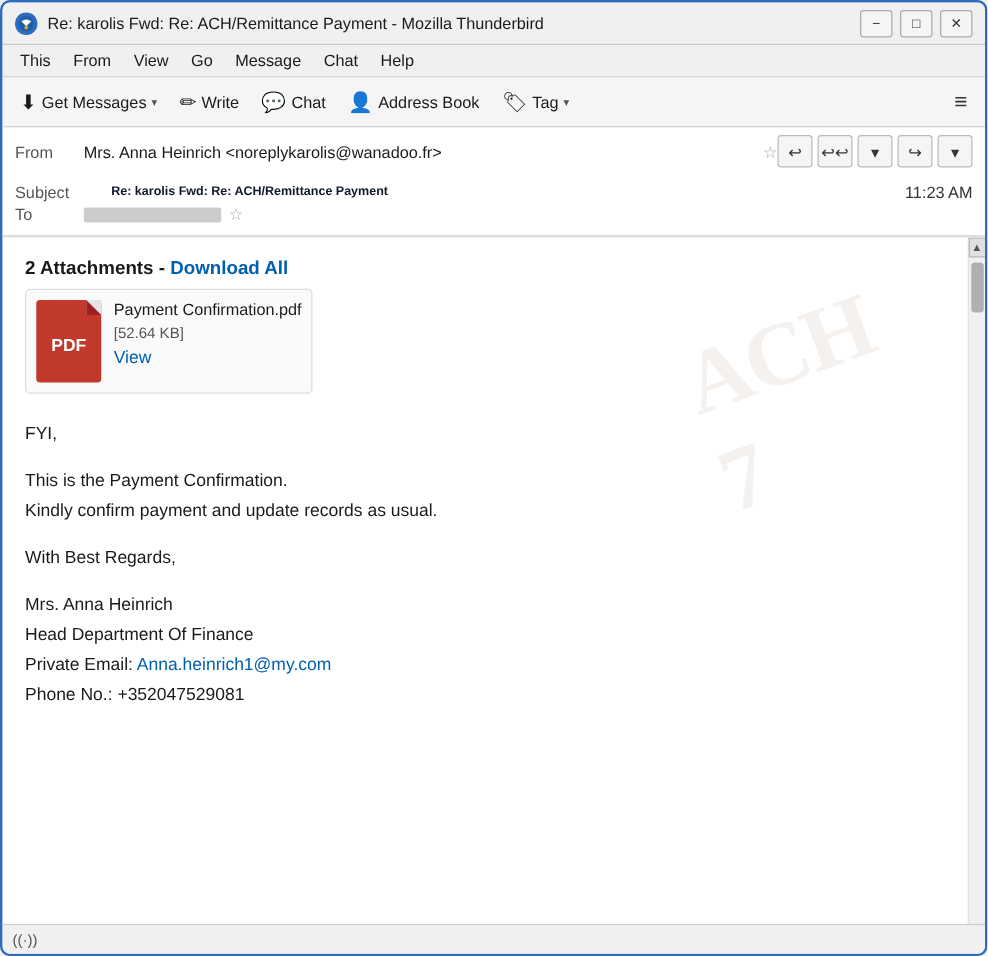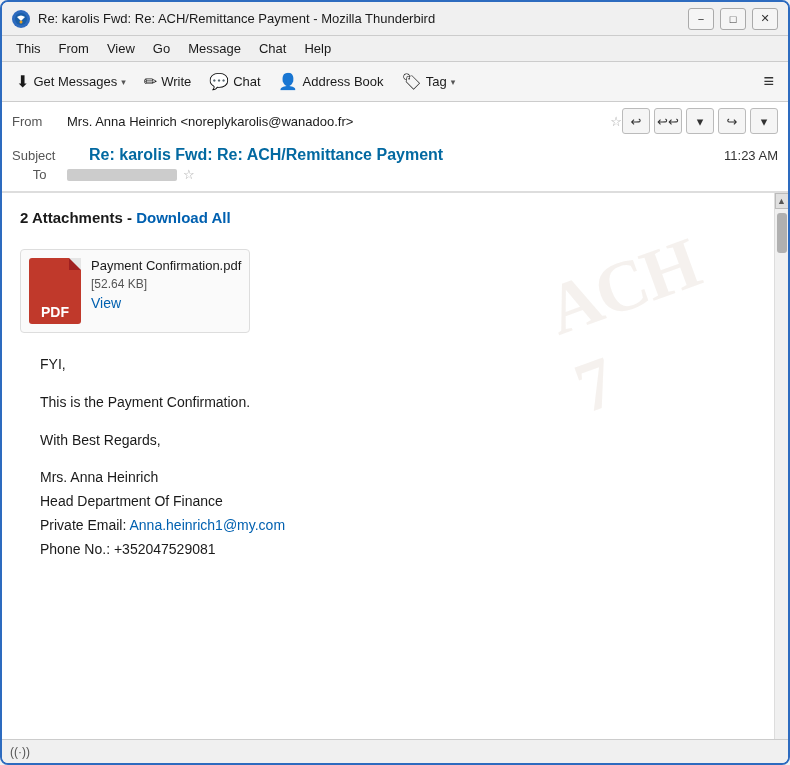--- a/index.html
+++ b/index.html
@@ -127,21 +127,20 @@
     .email-headers {
       background: #fff;
       border-bottom: 2px solid #ddd;
       padding: 6px 10px;
     }
     .header-row {
       display: flex;
       align-items: center;
       padding: 3px 0;
       font-size: 13px;
-      text-align: center;
     }
     .header-label {
       color: #555;
       min-width: 55px;
       font-size: 13px;
     }
     .header-value {
       color: #1a1a1a;
       flex: 1;
     }
@@ -164,22 +163,22 @@
       color: #333;
     }
     .star-icon { color: #aaa; cursor: pointer; margin-left: 6px; }
     .subject-row {
       display: flex;
       align-items: center;
       justify-content: space-between;
     }
     .subject-text {
       font-weight: bold;
-      font-size: 16px;
-      color: #0369a1;
+      font-size: 10px;
+      color: #0f172a;
     }
     .time-text {
       font-size: 13px;
       color: #333;
     }
     .to-blur {
       display: inline-block;
       width: 110px;
       height: 12px;
       background: #ccc;
@@ -226,21 +225,21 @@
       background: #b0b0b0;
       border-radius: 3px;
       margin-top: 4px;
       cursor: pointer;
     }
 
     
     .attachment-header {
       font-size: 15px;
       font-weight: bold;
-      margin-bottom: 23px;
+      margin-bottom: 8px;
       color: #1a1a1a;
     }
     .attachment-header a {
       color: #0060b0;
       text-decoration: none;
       font-weight: bold;
     }
     .attachment-box {
       display: inline-flex;
       align-items: flex-start;
@@ -253,21 +252,21 @@
       min-width: 200px;
     }
     .pdf-icon {
       width: 52px;
       height: 66px;
       background: #c0392b;
       border-radius: 3px;
       display: flex;
       align-items: flex-end;
       justify-content: center;
-      padding-bottom: 4px;
+      padding-bottom: 22px;
       flex-shrink: 0;
       position: relative;
     }
     .pdf-icon::before {
       content: '';
       position: absolute;
       top: 0;
       right: 0;
       width: 0;
       height: 0;
@@ -316,21 +315,21 @@
     }
 
     
     .body-text {
       font-size: 14px;
       line-height: 1.7;
       color: #1a1a1a;
       position: relative;
       z-index: 1;
     }
-    .body-text p { margin-bottom: 14px; margin-left: 20px; }
+    .body-text p { margin-bottom: 14px; }
     .body-link {
       color: #0060b0;
       text-decoration: none;
     }
 
     
     .status-bar {
       height: 24px;
       background: #f0f0f0;
       border-top: 1px solid #ccc;
@@ -458,20 +457,21 @@
             <span class="attachment-size">[52.64 KB]</span>
             <a href="#" class="view-link">View</a>
           </div>
         </div>
       </div>
 
       <div class="body-text">
         <p>FYI,</p>
         <p>
           <span>This is the Payment Confirmation.</span><br>
+          <span>Kindly confirm payment and update records as usual.</span>
         </p>
         <p>With Best Regards,</p>
         <p>
           <span>Mrs. Anna Heinrich</span><br>
           <span>Head Department Of Finance</span><br>
           <span>Private Email: </span><a href="#" class="body-link">Anna.heinrich1@my.com</a><br>
           <span>Phone No.: +352047529081</span>
         </p>
       </div>
 

